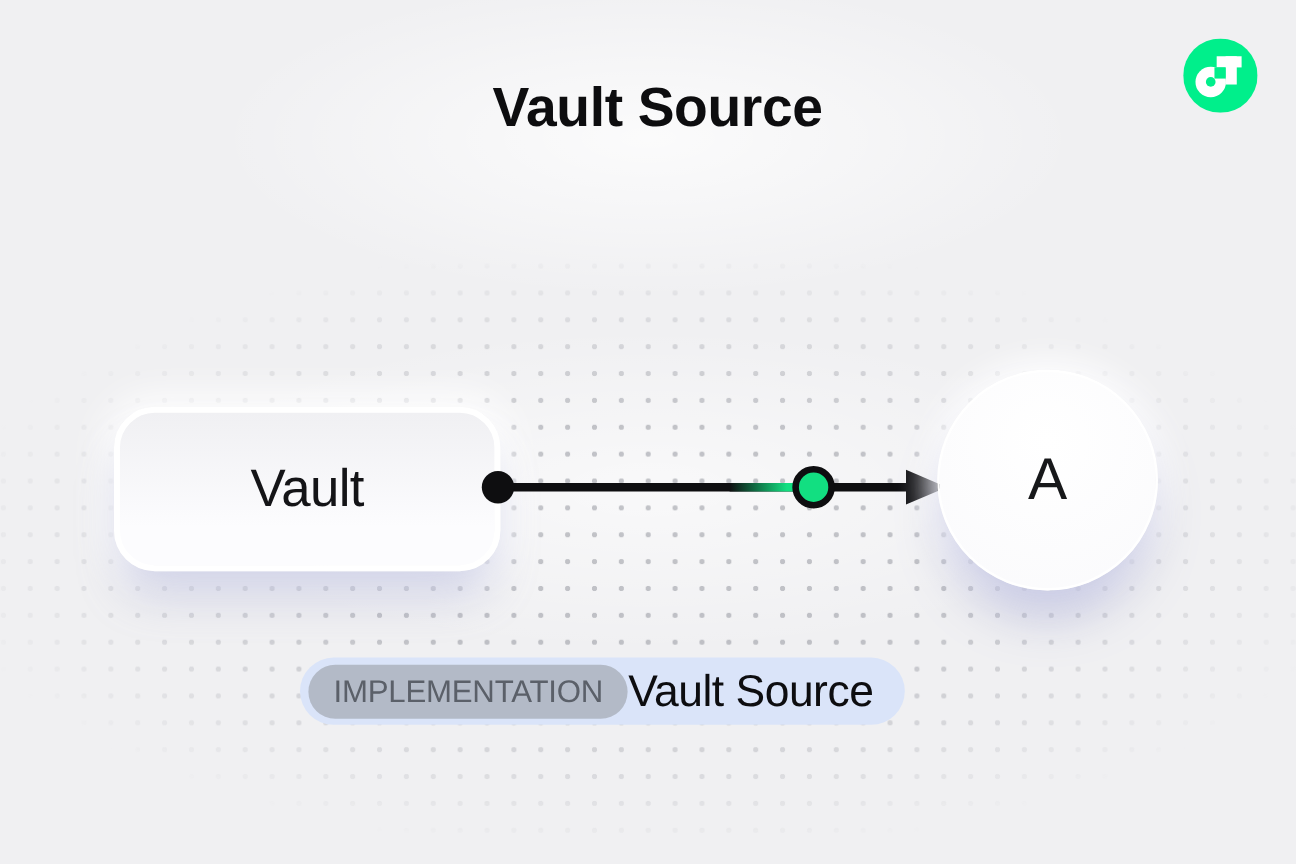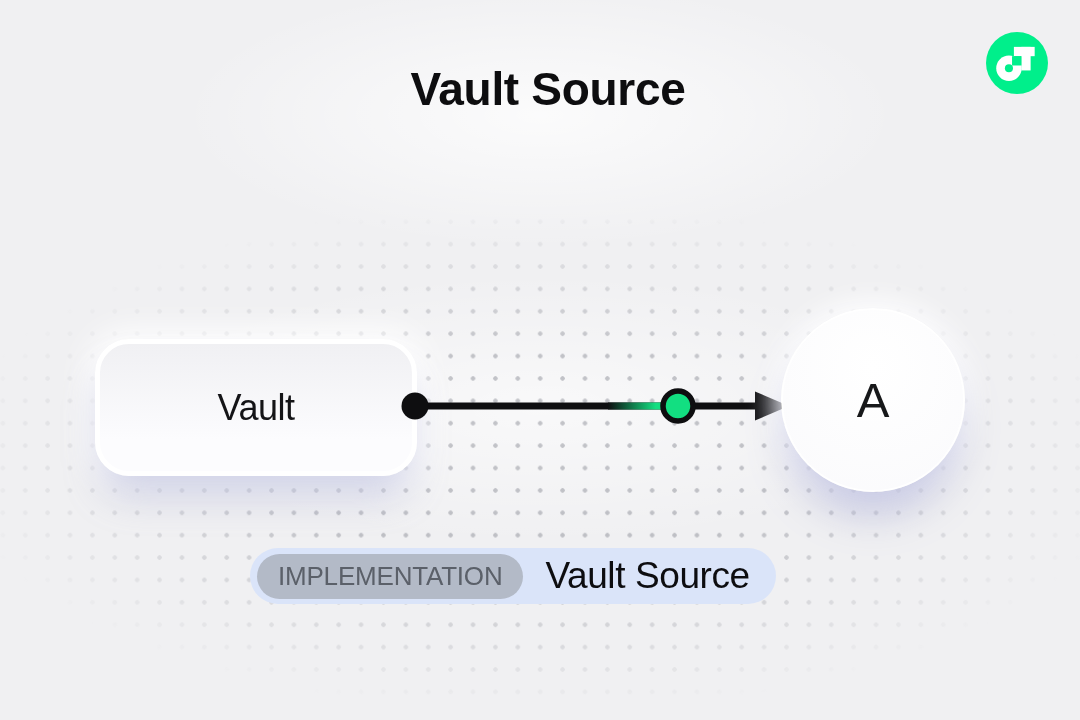--- a/index.html
+++ b/index.html
@@ -51,21 +51,21 @@
     width: 322px; height: 137px;
     border-radius: 34px;
     background: linear-gradient(180deg, #f0f0f3 0%, #fcfcfe 75%);
     border: 5px solid #ffffff;
     box-sizing: border-box;
     box-shadow: 0 26px 38px -8px rgba(138,143,198,0.38),
                 0 0 30px 10px rgba(255,255,255,0.9);
     display: flex; align-items: center; justify-content: center;
   }
   .vault-node .node-label {
-    font-size: 36px; color: #141417; letter-spacing: -0.5px;
+    font-size: 44px; color: #141417; letter-spacing: -0.5px;
   }
   .account-node {
     position: absolute; left: 781px; top: 308px;
     width: 184px; height: 184px;
     border-radius: 50%;
     background: radial-gradient(circle at 50% 32%, #ffffff 0%, #fafafc 100%);
     border: 2px solid #ffffff;
     box-sizing: border-box;
     box-shadow: 0 28px 42px -8px rgba(128,133,195,0.45),
                 0 0 26px 8px rgba(255,255,255,0.95);
@@ -76,21 +76,20 @@
   }
   .edge-svg { position: absolute; inset: 0; pointer-events: none; }
 
   .impl-badge {
     position: absolute; left: 250px; top: 548px;
     height: 56px;
     background: #dae4f9;
     border-radius: 28px;
     display: flex; align-items: center;
     padding: 0 26px 0 7px;
-    gap: 22px;
     box-sizing: border-box;
   }
   .impl-tag {
     background: #b3bac7;
     color: #5b6069;
     border-radius: 23px;
     height: 45px;
     display: flex; align-items: center;
     padding: 0 21px;
     font-size: 26px; font-weight: 500; letter-spacing: -0.2px;

